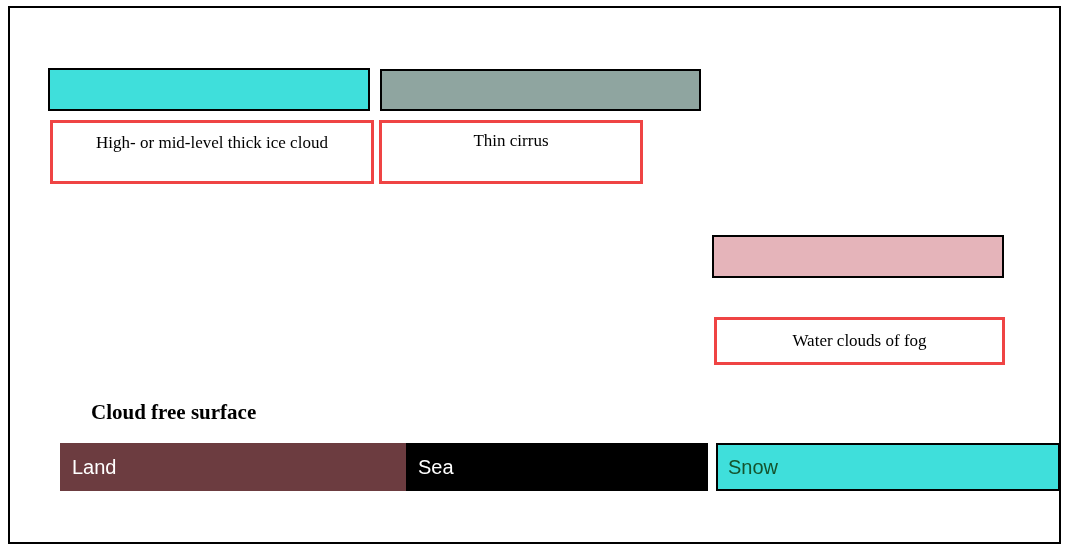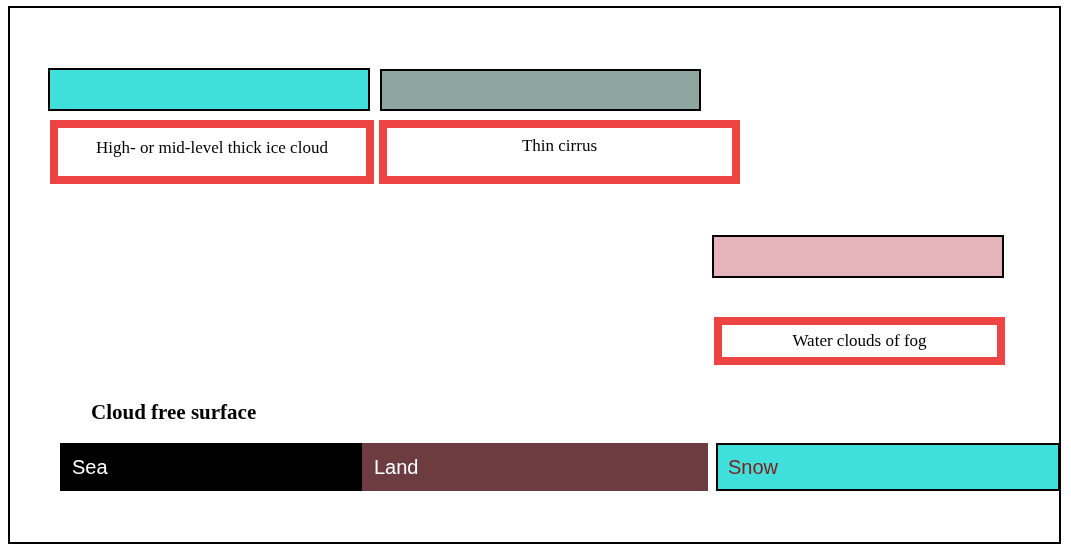--- a/index.html
+++ b/index.html
@@ -21,28 +21,28 @@
   .swatch {
     position: absolute;
     border: 2px solid #000000;
   }
   .swatch-ice    { left: 38px;  top: 60px;  width: 322px; height: 43px; }
   .swatch-cirrus { left: 370px; top: 61px;  width: 321px; height: 42px; }
   .swatch-water  { left: 702px; top: 227px; width: 292px; height: 43px; }
 
   .label-box {
     position: absolute;
-    border: 8px solid #ef4444;
+    border: 3px solid #ef4444;
     background: #ffffff;
     font-size: 17px;
     color: #000000;
     text-align: center;
   }
   .label-box-ice    { left: 40px;  top: 112px; width: 324px; height: 64px; padding-top: 10px; }
-  .label-box-cirrus { left: 369px; top: 112px; width: 361px; height: 64px; padding-top: 8px; }
+  .label-box-cirrus { left: 369px; top: 112px; width: 264px; height: 64px; padding-top: 8px; }
   .label-box-water  { left: 704px; top: 281px; width: 291px; height: 48px;
                       display: flex; align-items: center; justify-content: center; margin-top: 28px; }
 
   .section-title {
     position: absolute;
     left: 65px; top: 392px;
     font-size: 21px;
     font-weight: bold;
     color: #000000;
     margin-left: 16px;
@@ -95,25 +95,25 @@
 
   <div class="swatch swatch-water" style="background-color: rgb(229, 180, 186);"></div>
 
   <div class="label-box label-box-water">
     <span>Water clouds of fog</span>
   </div>
 
   <div class="section-title">Cloud free surface</div>
 
   <div class="surface-row">
+    <div class="surface-bar bar-land" style="background-color: rgb(108, 60, 64); color: rgb(255, 255, 255);">
+      <span>Land</span>
+    </div>
     <div class="surface-bar bar-sea" style="background-color: rgb(0, 0, 0); color: rgb(255, 255, 255);">
       <span>Sea</span>
     </div>
-    <div class="surface-bar bar-land" style="background-color: rgb(108, 60, 64); color: rgb(255, 255, 255);">
-      <span>Land</span>
-    </div>
   </div>
 
-  <div class="bar-snow" style="background-color: rgb(63, 223, 219); color: #7f1d1d;">
+  <div class="bar-snow" style="background-color: rgb(63, 223, 219); color: #14532d;">
     <span>Snow</span>
   </div>
 
 </div>
 
 </body></html>

